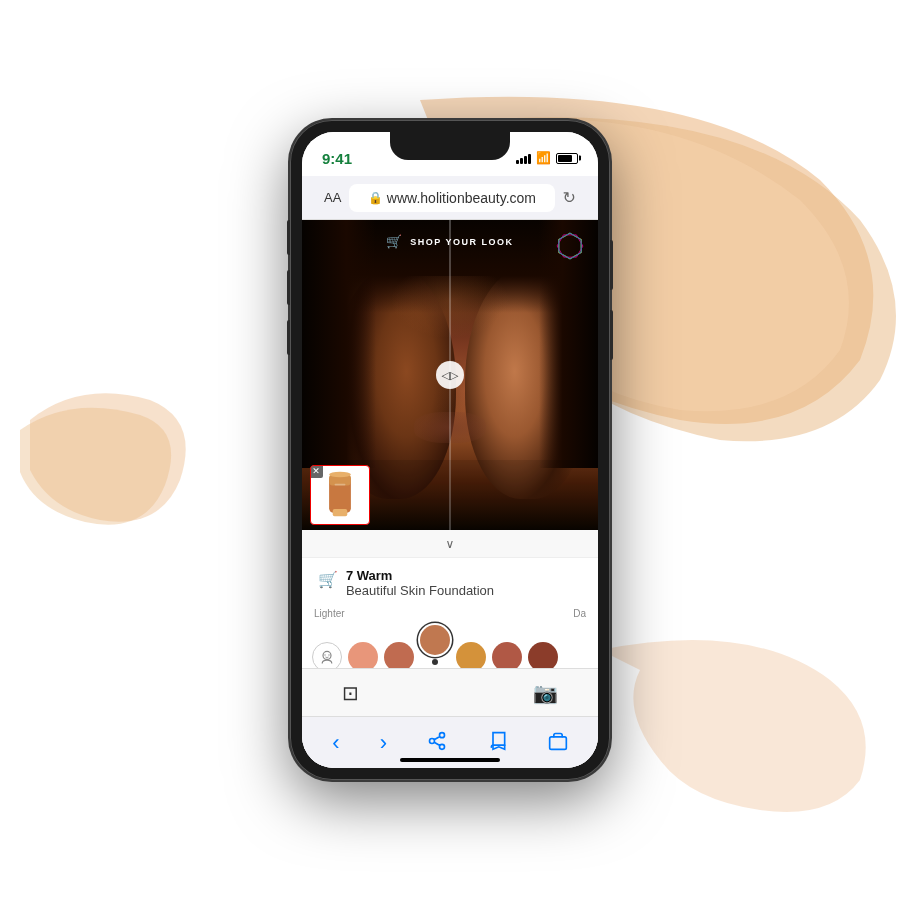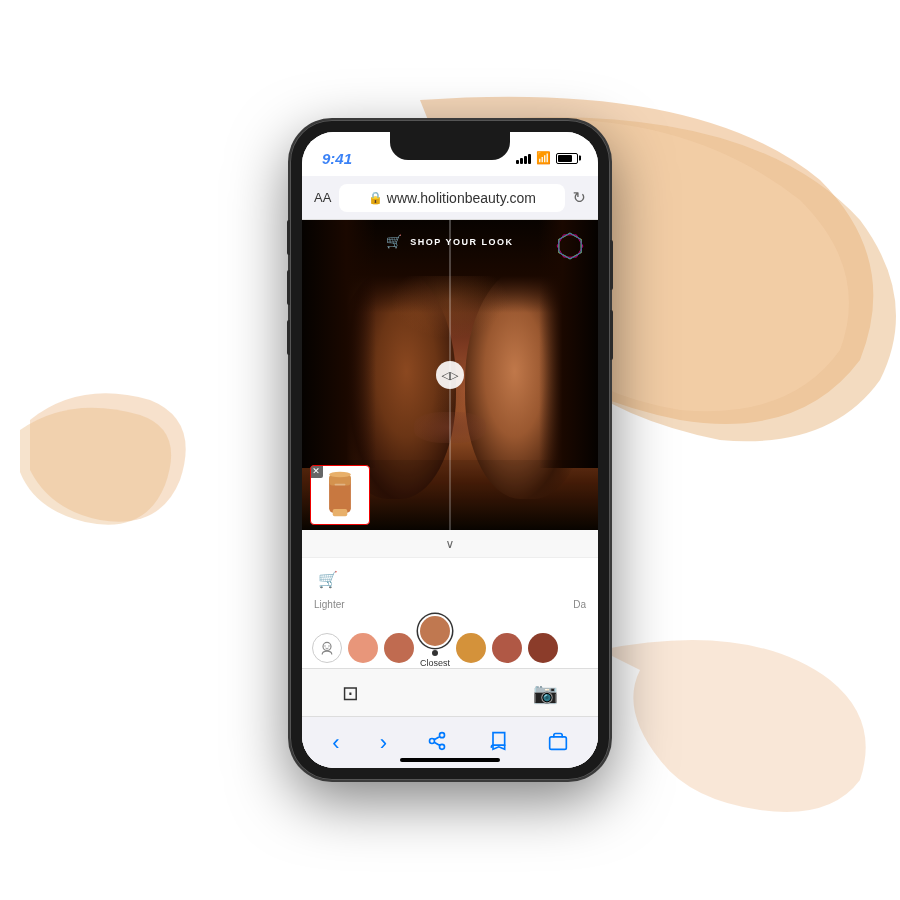--- a/index.html
+++ b/index.html
@@ -80,22 +80,21 @@
       background: #fff;
       display: flex;
       align-items: center;
       justify-content: space-between;
       padding: 8px 20px 0;
       z-index: 10;
     }
     .status-time {
       font-size: 15px;
       font-weight: 600;
-      color: #3b82f6;
-      font-style: italic;
+      color: #15803d;
     }
     .status-icons {
       display: flex;
       align-items: center;
       gap: 5px;
     }
     .notch {
       position: absolute;
       top: 0;
       left: 50%;
@@ -109,21 +108,21 @@
 
     
     .browser-bar {
       position: absolute;
       top: 44px;
       left: 0; right: 0;
       height: 44px;
       background: #f2f2f7;
       display: flex;
       align-items: center;
-      padding: 6px 12px;
+      padding: 6px 22px;
       gap: 8px;
       z-index: 10;
       border-bottom: 1px solid #ddd;
     }
     .browser-aa {
       font-size: 13px;
       color: #333;
       font-weight: 500;
     }
     .browser-url {
@@ -593,20 +592,24 @@
     </div>
 
     <div class="bottom-panel">
 
       <div class="chevron-bar">
         <span style="font-size:12px;color:#666;">∨</span>
       </div>
 
       <div class="product-info">
         <span class="product-info-icon">🛒</span>
+        <div class="product-name">
+          <div class="product-name-line1">7 Warm</div>
+          <div class="product-name-line2">Beautiful Skin Foundation</div>
+        </div>
       </div>
 
       <div class="shade-selector">
         <div class="shade-range-labels">
           <span>Lighter</span>
           <span>Da</span>
         </div>
 
         <div class="shade-row">
 

